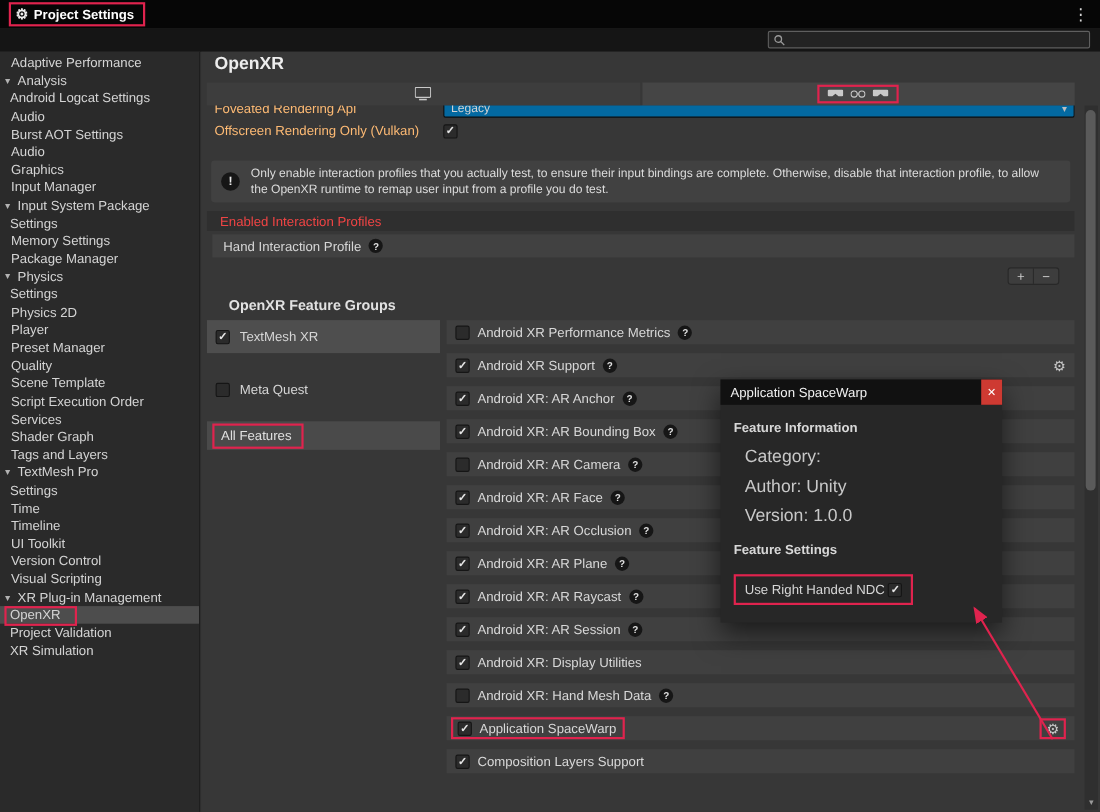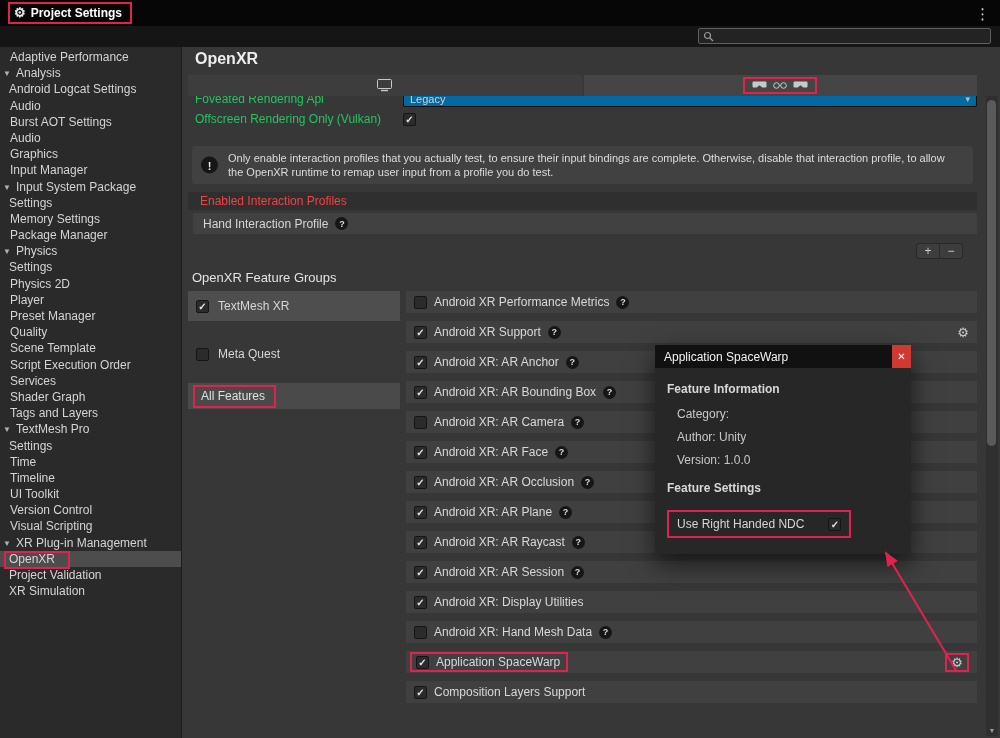--- a/index.html
+++ b/index.html
@@ -46,21 +46,21 @@
   .tab{ flex:1; background:#3d3d3d; display:flex; align-items:center; justify-content:center; }
   .tab.active{ background:#454545; }
   .tab-icons{ display:flex; align-items:center; gap:6px; }
   .tab-icons.redbox{ border:2px solid var(--ann); padding:2px 7px; }
 
   
   .scrollarea{ position:absolute; top:49px; left:5px; right:23px; bottom:0; overflow:hidden; }
 
   .prop-row{ display:flex; align-items:center; height:18px; margin-bottom:2px; }
   .prop-row.clip{ margin-top:-6px; }
-  .prop-label{ width:215px; padding-left:7px; font-size:12px; color:#22c55e; }
+  .prop-label{ width:215px; padding-left:7px; font-size:12px; color:#fdba74; }
   .dropdown{ flex:1; height:16px; background:#0369a1; border:1px solid #0d0d0d; border-radius:2px;
     display:flex; align-items:center; justify-content:space-between; padding:0 6px;
     color:#d2d2d2; font-size:11px; }
   .caret{ font-size:9px; color:#bdbdbd; }
 
   .cb{ width:13px; height:13px; flex:none; background:#2b2b2b; border:1px solid #151515;
     border-radius:2px; display:inline-flex; align-items:center; justify-content:center;
     font-size:10px; line-height:11px; color:transparent; }
   .cb.on{ color:#e6e6e6; font-weight:bold; }
 
@@ -74,21 +74,21 @@
   .sec-header{ margin-top:8px; height:18px; line-height:18px; background:#2f2f2f;
     padding-left:12px; font-size:12px; color:#ef4444; }
   .profile-row{ margin:3px 0 0 5px; height:21px; background:#414141;
     display:flex; align-items:center; gap:7px; padding-left:10px; font-size:12px; color:#d6d6d6; }
 
   .pm-wrap{ display:flex; justify-content:flex-end; margin:9px 14px 0 0; }
   .pm{ width:47px; height:16px; background:#3d3d3d; border:1px solid #282828; border-radius:3px; display:flex; }
   .pm span{ flex:1; text-align:center; color:#cccccc; font-size:12px; line-height:14px; }
   .pm span:first-child{ border-right:1px solid #2a2a2a; }
 
-  .fg-header{ margin:11px 0 6px 4px; font-size:13px; font-weight:normal; color:#e2e2e2; }
+  .fg-header{ margin:11px 0 6px 20px; font-size:13px; font-weight:bold; color:#e2e2e2; }
   .fg-cols{ display:flex; align-items:flex-start; gap:6px; }
   .fg-left{ width:212px; flex:none; }
   .group-row{ height:30px; display:flex; align-items:center; gap:9px; padding-left:8px;
     font-size:12px; color:#d6d6d6; }
   .group-row.sel{ background:#4e4e4e; }
   .group-row + .group-row{ margin-top:18px; }
   .all-row{ margin-top:14px; height:26px; background:#4a4a4a; display:flex; align-items:center; padding-left:5px; }
   .all-row .redbox{ border:2px solid var(--ann); padding:2px 9px 3px 6px; font-size:12px; color:#e0e0e0; }
 
   .fg-right{ flex:1; }
@@ -106,22 +106,22 @@
   
   .popup{ position:absolute; left:655px; top:345px; width:256px; background:#272727;
     box-shadow:0 10px 24px rgba(0,0,0,.6); z-index:10; }
   .popup-title{ height:23px; background:#111111; display:flex; align-items:center;
     padding-left:9px; font-size:12px; color:#f2f2f2; }
   .popup-close{ margin-left:auto; width:19px; height:23px; background:#ce3a32; color:#ffffff;
     display:flex; align-items:center; justify-content:center; font-size:10px; }
   .popup-body{ padding:12px 12px 16px 12px; }
   .popup-h{ font-size:12px; font-weight:bold; color:#d8d8d8; margin:2px 0 11px 0; }
   .popup-h.second{ margin-top:14px; }
-  .popup-row{ font-size:12px; color:#c8c8c8; margin:0 0 9px 10px; }
-  .ndc{ display:inline-flex; align-items:center; gap:24px; border:2px solid var(--ann);
+  .popup-row{ font-size:16px; color:#c8c8c8; margin:0 0 9px 10px; }
+  .ndc{ display:inline-flex; align-items:center; gap:3px; border:2px solid var(--ann);
     padding:5px 8px; margin-top:4px; font-size:12px; color:#d6d6d6; }
 
   
   .vscroll{ position:absolute; top:49px; right:2px; width:12px; bottom:2px; background:#2f2f2f; }
   .vthumb{ position:absolute; top:4px; left:1px; width:9px; height:346px; background:#5a5a5a; border-radius:5px; }
   .vdown{ position:absolute; bottom:0; left:0; width:12px; height:11px; text-align:center;
     font-size:7px; color:#9a9a9a; line-height:11px; }
 
   .arrow-svg{ position:absolute; inset:0; pointer-events:none; z-index:20; }
 </style>

